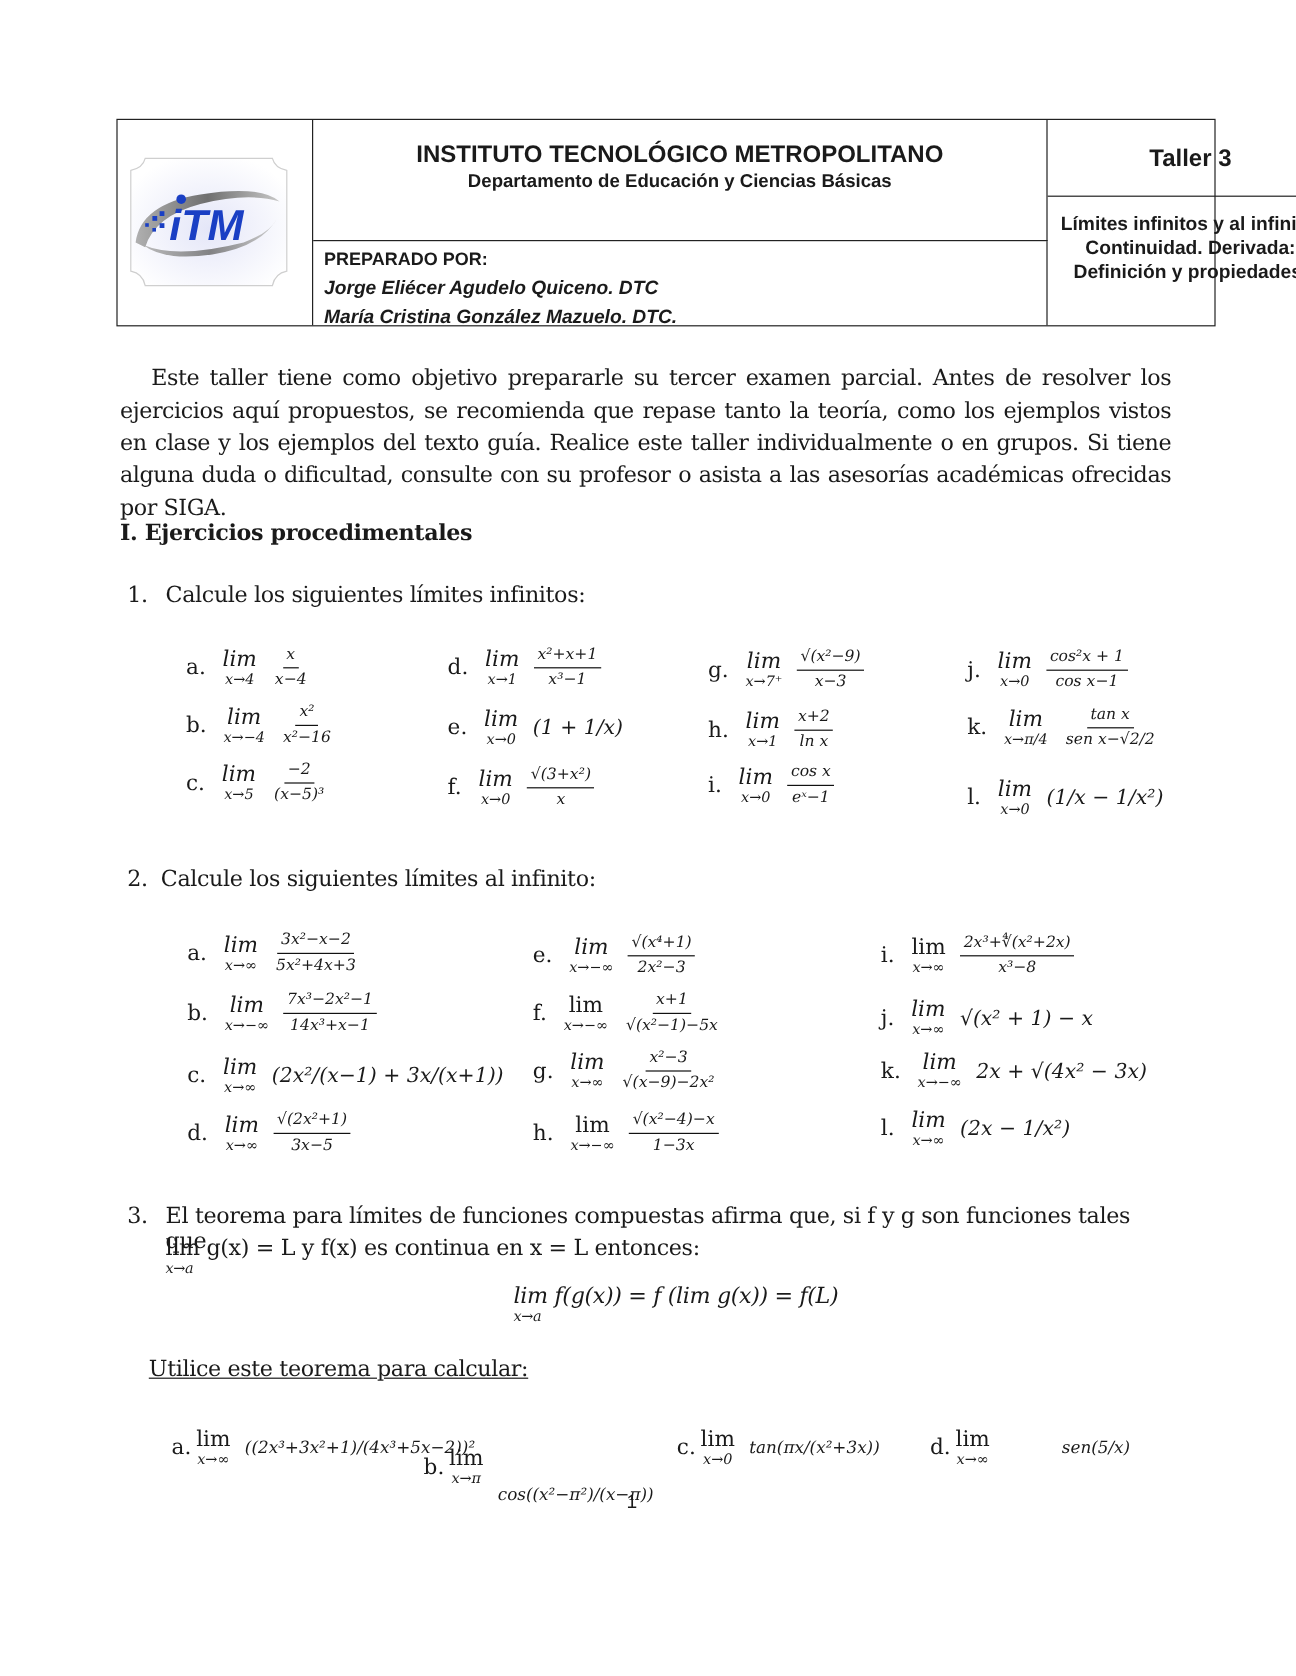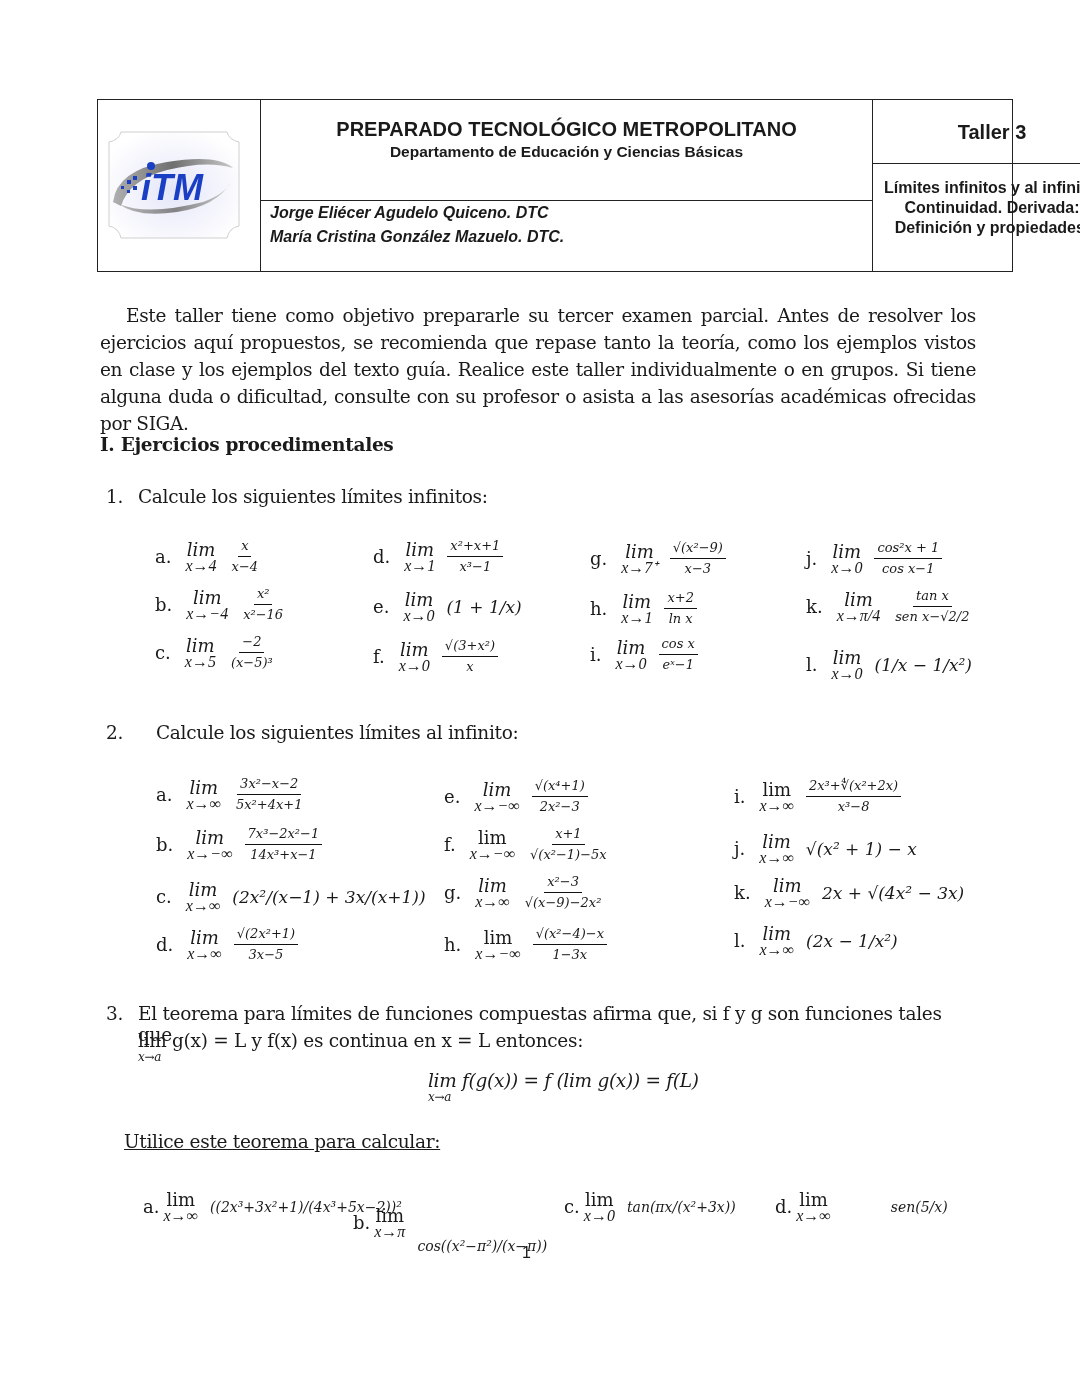--- a/index.html
+++ b/index.html
@@ -25,21 +25,21 @@
   .intro { position:absolute; left:100px; top:302px; width:876px; font-size:18.5px; line-height:27px; text-align:justify; text-indent:26px; font-family:"DejaVu Serif", serif; letter-spacing:-0.35px; }
   .section { position:absolute; left:100px; top:434px; font-size:18.5px; font-weight:bold; letter-spacing:-0.3px; }
   .qnum { position:absolute; font-size:18.5px; letter-spacing:-0.3px; }
 
   
   .ex { position:absolute; display:flex; align-items:center; font-family:"DejaVu Serif", serif; font-size:16px; white-space:nowrap; }
   .lbl { font-size:18px; margin-right:14px; }
   .lim { display:inline-flex; flex-direction:column; align-items:center; margin-right:12px; }
   .lim .w { font-style:italic; font-size:18px; line-height:19px; font-family:"DejaVu Serif", serif; }
   .lim .w.up { font-style:normal; }
-  .lim .s { font-style:italic; font-size:16px; line-height:14px;font-family:Liberation Serif, serif; }
+  .lim .s { font-style:italic; font-size:12px; line-height:14px; }
   .frac { display:inline-flex; flex-direction:column; align-items:center; font-style:italic; font-size:13px; }
   .frac .n { padding:0 3px 2px; border-bottom:1px solid #111; line-height:16px; }
   .frac .d { padding:2px 3px 0; line-height:16px; }
   .mt { font-size:17px; font-style:italic; }
   .pg { position:absolute; left:522px; top:1244px; font-size:16px; font-family:"Liberation Sans", sans-serif; }
 </style>
 </head>
 <body>
 
 <div class="hdr">
@@ -62,24 +62,25 @@
       <text x="34" y="70" font-family="Liberation Sans, sans-serif" font-weight="bold" font-style="italic" font-size="36" fill="#1a3fc4">iTM</text>
       <circle cx="44" cy="36" r="4" fill="#1a3fc4"></circle>
       <rect x="20" y="50" width="4" height="4" fill="#1a3fc4"></rect>
       <rect x="26" y="46" width="4" height="4" fill="#1a3fc4"></rect>
       <rect x="26" y="56" width="4" height="4" fill="#1a3fc4"></rect>
       <rect x="14" y="56" width="3" height="3" fill="#1a3fc4"></rect>
       <rect x="20" y="60" width="3" height="3" fill="#1a3fc4"></rect>
     </svg>
   </div>
   <div class="cell mid-top">
-    <div class="inst">PREPARADO TECNOLÓGICO METROPOLITANO</div>
+    <div class="inst">INSTITUTO TECNOLÓGICO METROPOLITANO</div>
     <div class="dep">Departamento de Educación y Ciencias Básicas</div>
   </div>
   <div class="cell mid-bot">
+    <div class="prep">PREPARADO POR:</div>
     <div class="author">Jorge Eliécer Agudelo Quiceno. DTC</div>
     <div class="author">María Cristina González Mazuelo. DTC.</div>
   </div>
   <div class="cell right-top">Taller 3</div>
   <div class="cell right-bot">Límites infinitos y al infinito. Continuidad. Derivada:  Definición y propiedades.</div>
 </div>
 
 <div class="intro">Este taller tiene como objetivo prepararle su tercer examen parcial. Antes de resolver los ejercicios aquí propuestos, se recomienda que repase tanto la teoría, como los ejemplos vistos en clase y los ejemplos del texto guía. Realice este taller individualmente o en grupos. Si tiene alguna duda o dificultad, consulte con su profesor o asista a las asesorías académicas ofrecidas por SIGA.</div>
 <div class="section">I.  Ejercicios procedimentales</div>
 
@@ -207,31 +208,31 @@
 <div class="ex" style="left:806px; top:648px;">
   <span class="lbl">l.</span>
   <span class="lim">
       <span class="w">lim</span>
       <span class="s">x→0</span>
     </span>
   <span class="mt">(1/x − 1/x²)</span>
 </div>
 
 <div class="qnum" style="left:106px; top:722px;">2.</div>
-<div class="qnum" style="left:156px; top:722px;">Calcule los siguientes límites al infinito:</div>
+<div class="qnum" style="left:134px; top:722px;">Calcule los siguientes límites al infinito:</div>
 
 <div class="ex" style="left:156px; top:776px;">
   <span class="lbl">a.</span>
   <span class="lim">
       <span class="w">lim</span>
       <span class="s">x→∞</span>
     </span>
   <span class="frac">
       <span class="n">3x²−x−2</span>
-      <span class="d">5x²+4x+1</span>
+      <span class="d">5x²+4x+3</span>
     </span>
 </div>
 <div class="ex" style="left:156px; top:826px;">
   <span class="lbl">b.</span>
   <span class="lim">
       <span class="w">lim</span>
       <span class="s">x→−∞</span>
     </span>
   <span class="frac">
       <span class="n">7x³−2x²−1</span>

